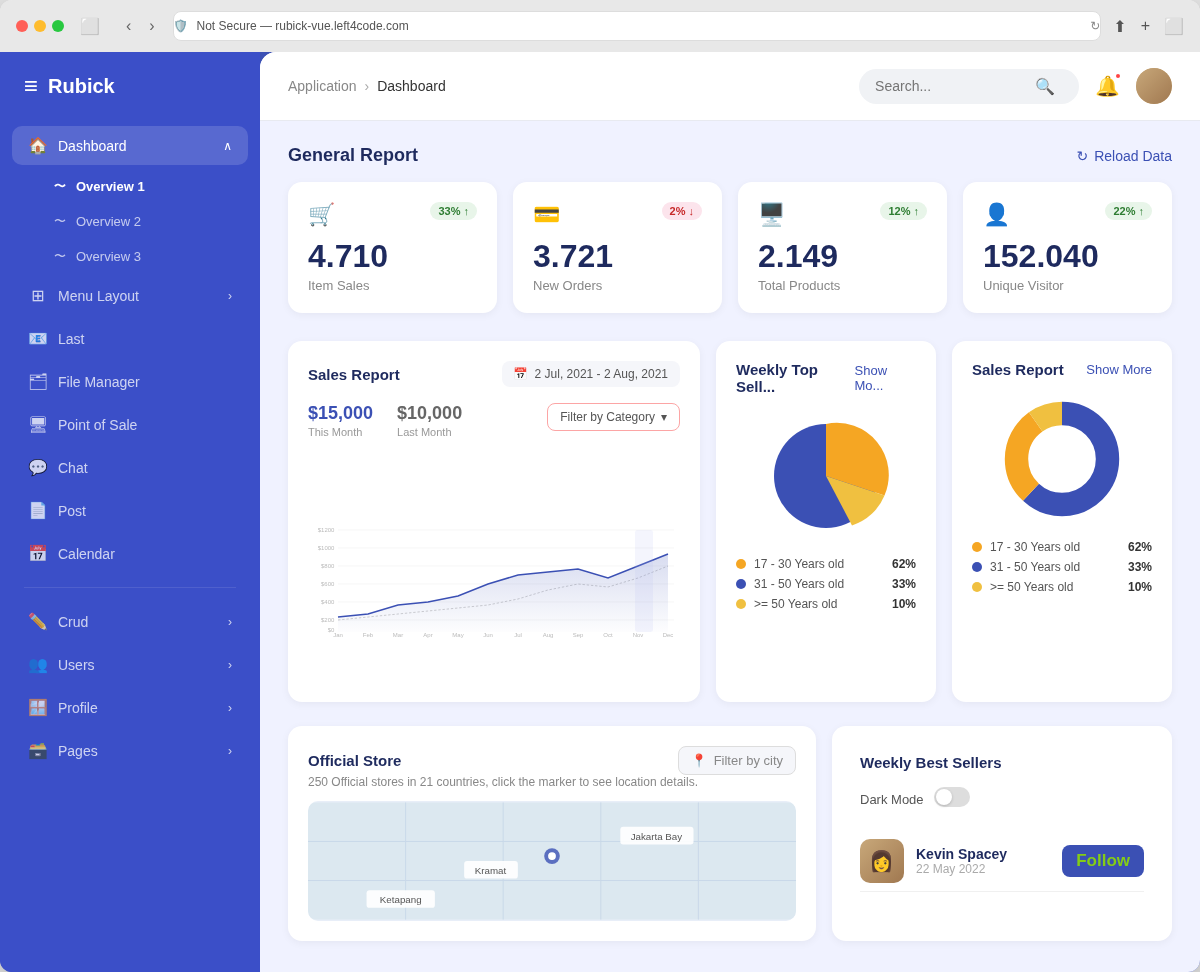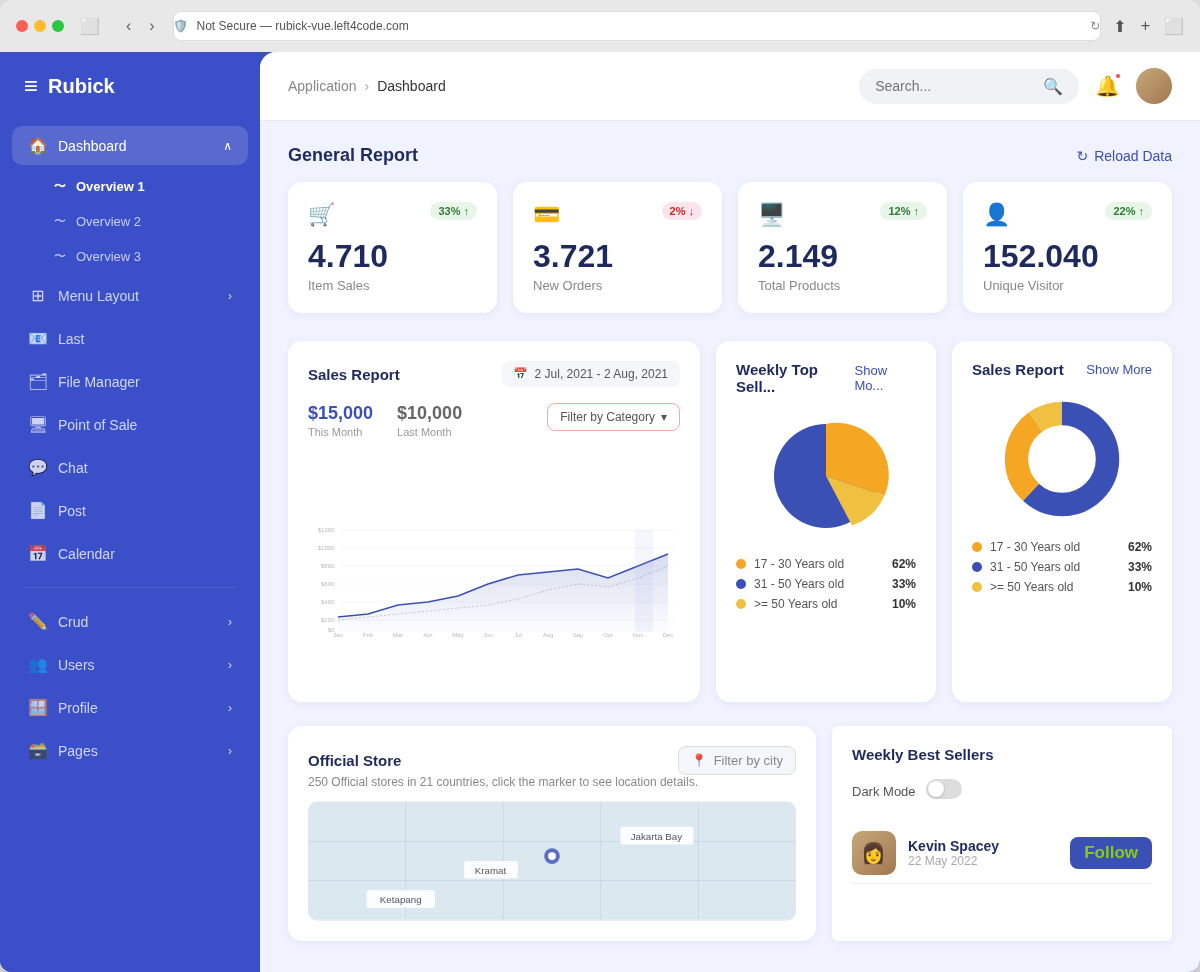--- a/index.html
+++ b/index.html
@@ -80,23 +80,23 @@
     .topbar {
       background: white; padding: 16px 28px;
       display: flex; align-items: center; justify-content: space-between;
       border-bottom: 1px solid #e8eaf0; flex-shrink: 0;
     }
     .breadcrumb { display: flex; align-items: center; gap: 8px; font-size: 14px; color: #888; }
     .breadcrumb-sep { color: #aaa; }
     .breadcrumb-current { color: #333; font-weight: 500; }
     .topbar-actions { display: flex; align-items: center; gap: 16px; }
     .search-bar {
-      display: flex; align-items: center; gap: 8px;
+      display: flex; align-items: center; gap: 0;
       background: #f0f2f5; border-radius: 20px; padding: 8px 16px;
-      width: 220px; border: none; justify-content: flex-end;
+      width: 220px; border: none;
     }
     .search-input { border: none; background: transparent; outline: none; font-size: 14px; color: #555; width: 160px; }
     .search-icon { color: #888; font-size: 16px; }
     .notif-bell { position: relative; cursor: pointer; font-size: 20px; color: #555; }
     .notif-dot {
       position: absolute; top: -2px; right: -2px;
       width: 8px; height: 8px; border-radius: 50%; background: #f44; border: 2px solid white;
     }
     .avatar { width: 36px; height: 36px; border-radius: 50%; background: #c8a87a; overflow: hidden; cursor: pointer; }
 
@@ -161,21 +161,21 @@
     .legend-dot { width: 10px; height: 10px; border-radius: 50%; flex-shrink: 0; }
     .legend-label { flex: 1; }
     .legend-pct { font-weight: 600; color: #333; }
 
     
     .bottom-row { display: grid; grid-template-columns: 1fr 340px; gap: 16px; }
     .store-card { background: white; border-radius: 14px; padding: 20px; box-shadow: 0 2px 8px rgba(0,0,0,0.05); }
     .store-subtitle { font-size: 12px; color: #888; margin-bottom: 12px; }
     .map-placeholder { width: 100%; height: 120px; background: #e8eef8; border-radius: 10px; display: flex; align-items: center; justify-content: center; position: relative; overflow: hidden; }
 
-    .best-sellers-card { background: white; border-radius: 6px; padding: 20px; box-shadow: 0 2px 8px rgba(0,0,0,0.05); }
+    .best-sellers-card { background: white; border-radius: 14px; padding: 28px; box-shadow: 0 2px 8px rgba(0,0,0,0.05); }
     .bs-header { display: flex; justify-content: space-between; align-items: center; margin-bottom: 16px; }
     .dark-mode-row { display: flex; align-items: center; gap: 10px; }
     .dark-mode-label { font-size: 13px; color: #555; }
     .toggle-switch { width: 36px; height: 20px; background: #ddd; border-radius: 10px; cursor: pointer; position: relative; }
     .toggle-thumb { width: 16px; height: 16px; background: white; border-radius: 50%; position: absolute; top: 2px; left: 2px; box-shadow: 0 1px 3px rgba(0,0,0,0.2); }
 
     .seller-item { display: flex; align-items: center; gap: 12px; padding: 8px 0; border-bottom: 1px solid #f0f0f0; }
     .seller-avatar { width: 44px; height: 44px; border-radius: 10px; background: #c8a87a; object-fit: cover; }
     .seller-info { flex: 1; }
     .seller-name { font-size: 14px; font-weight: 600; color: #1e2a5e; }

